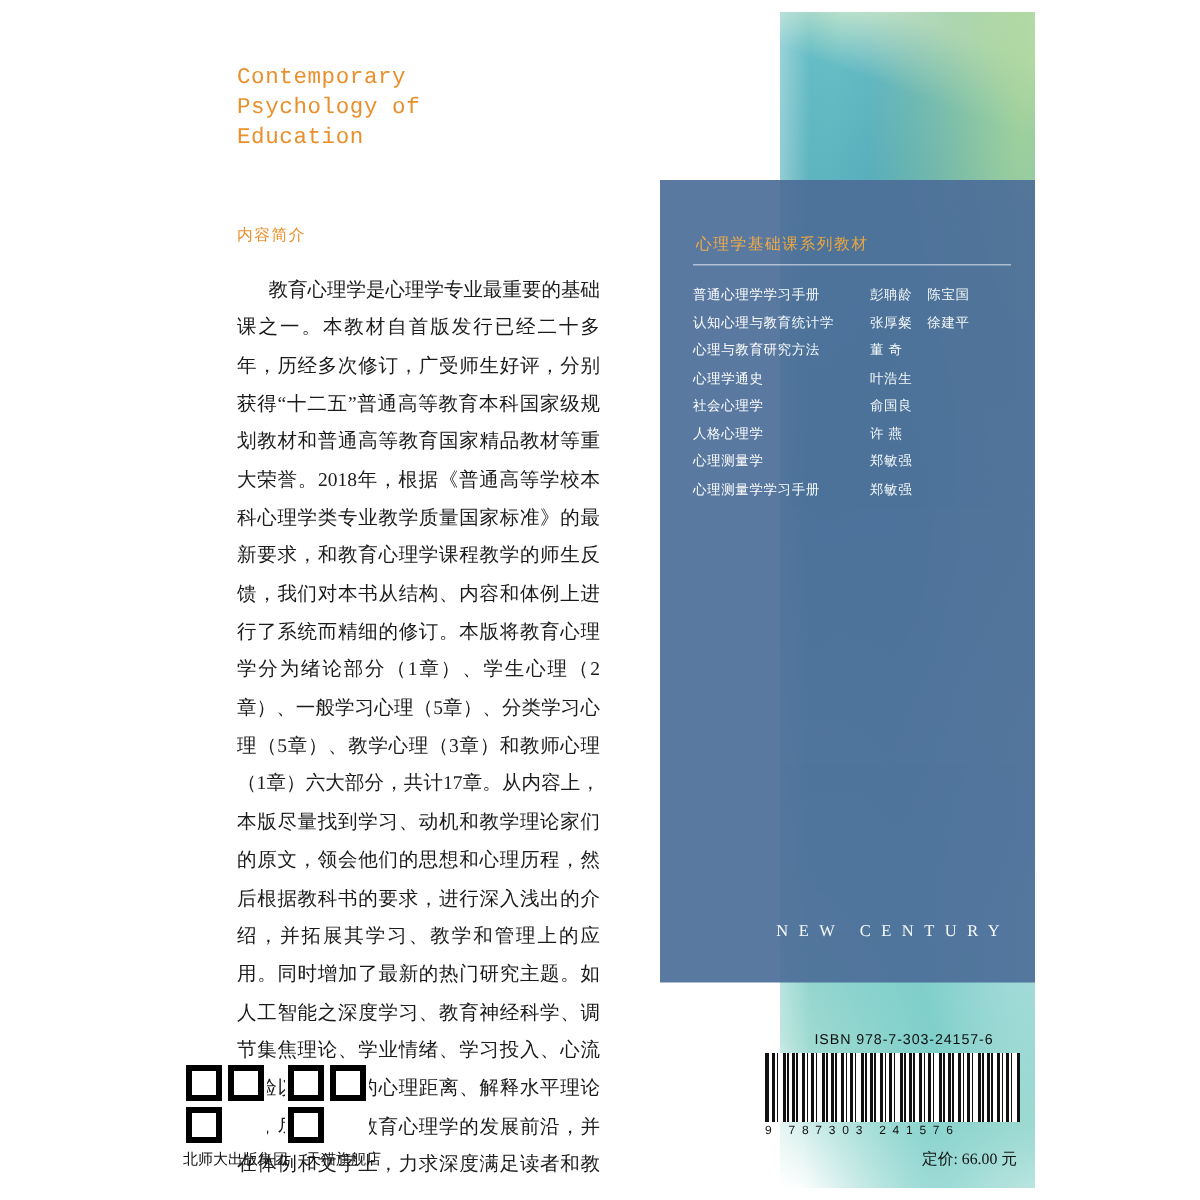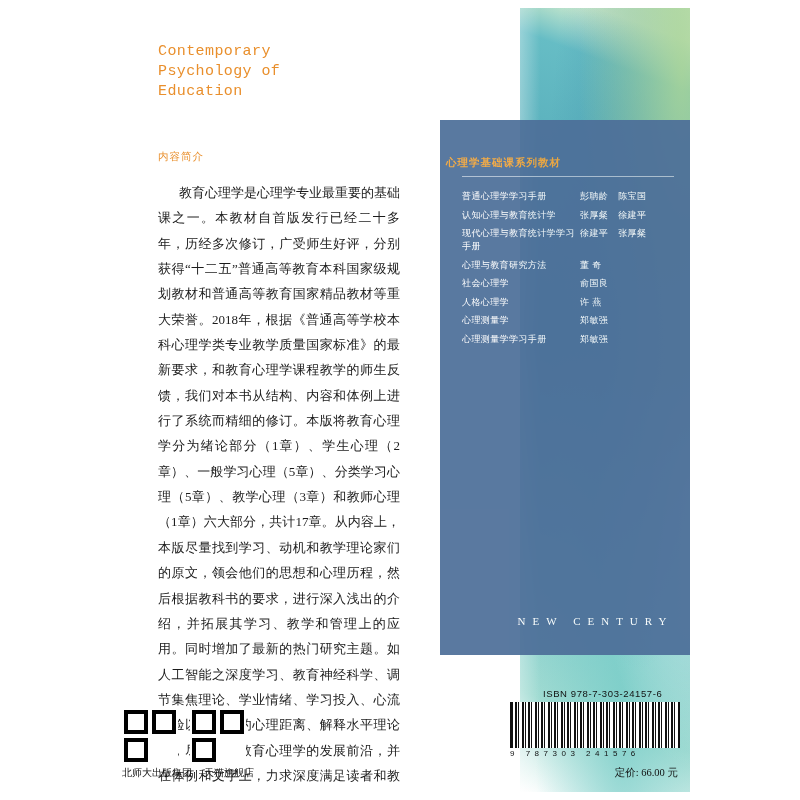--- a/index.html
+++ b/index.html
@@ -62,26 +62,26 @@
     position: absolute;
     left: 330px;
     top: 112px;
     width: 255px;
     height: 535px;
     background: #4d6f99;
     opacity: 0.93;
   }
   .panel-title {
     position: absolute;
-    left: 6px;
+    left: 24px;
     top: 36px;
     color: #f3a63a;
     font-size: 10.5px;
     letter-spacing: 1px;
-    font-weight: bold;
+    font-weight: normal;
   }
   .panel-rule {
     position: absolute;
     left: 22px;
     top: 56px;
     width: 212px;
     height: 1px;
     background: rgba(255,255,255,0.55);
   }
   .series-list {
@@ -271,26 +271,26 @@
     <div class="series-list" id="series-list">
         <div class="series-row">
           <span class="bk">普通心理学学习手册</span>
           <span class="au"><span>彭聃龄</span><span>陈宝国</span></span>
         </div>
         <div class="series-row">
           <span class="bk">认知心理与教育统计学</span>
           <span class="au"><span>张厚粲</span><span>徐建平</span></span>
         </div>
         <div class="series-row">
-          <span class="bk">现代心理与教育统计学学习手册</span>
-          <span class="au"><span>徐建平</span><span>张厚粲</span></span>
-        </div>
-        <div class="series-row">
           <span class="bk">心理与教育研究方法</span>
           <span class="au"><span>董 奇</span></span>
+        </div>
+        <div class="series-row">
+          <span class="bk">心理学通史</span>
+          <span class="au"><span>叶浩生</span></span>
         </div>
         <div class="series-row">
           <span class="bk">社会心理学</span>
           <span class="au"><span>俞国良</span></span>
         </div>
         <div class="series-row">
           <span class="bk">人格心理学</span>
           <span class="au"><span>许 燕</span></span>
         </div>
         <div class="series-row">

